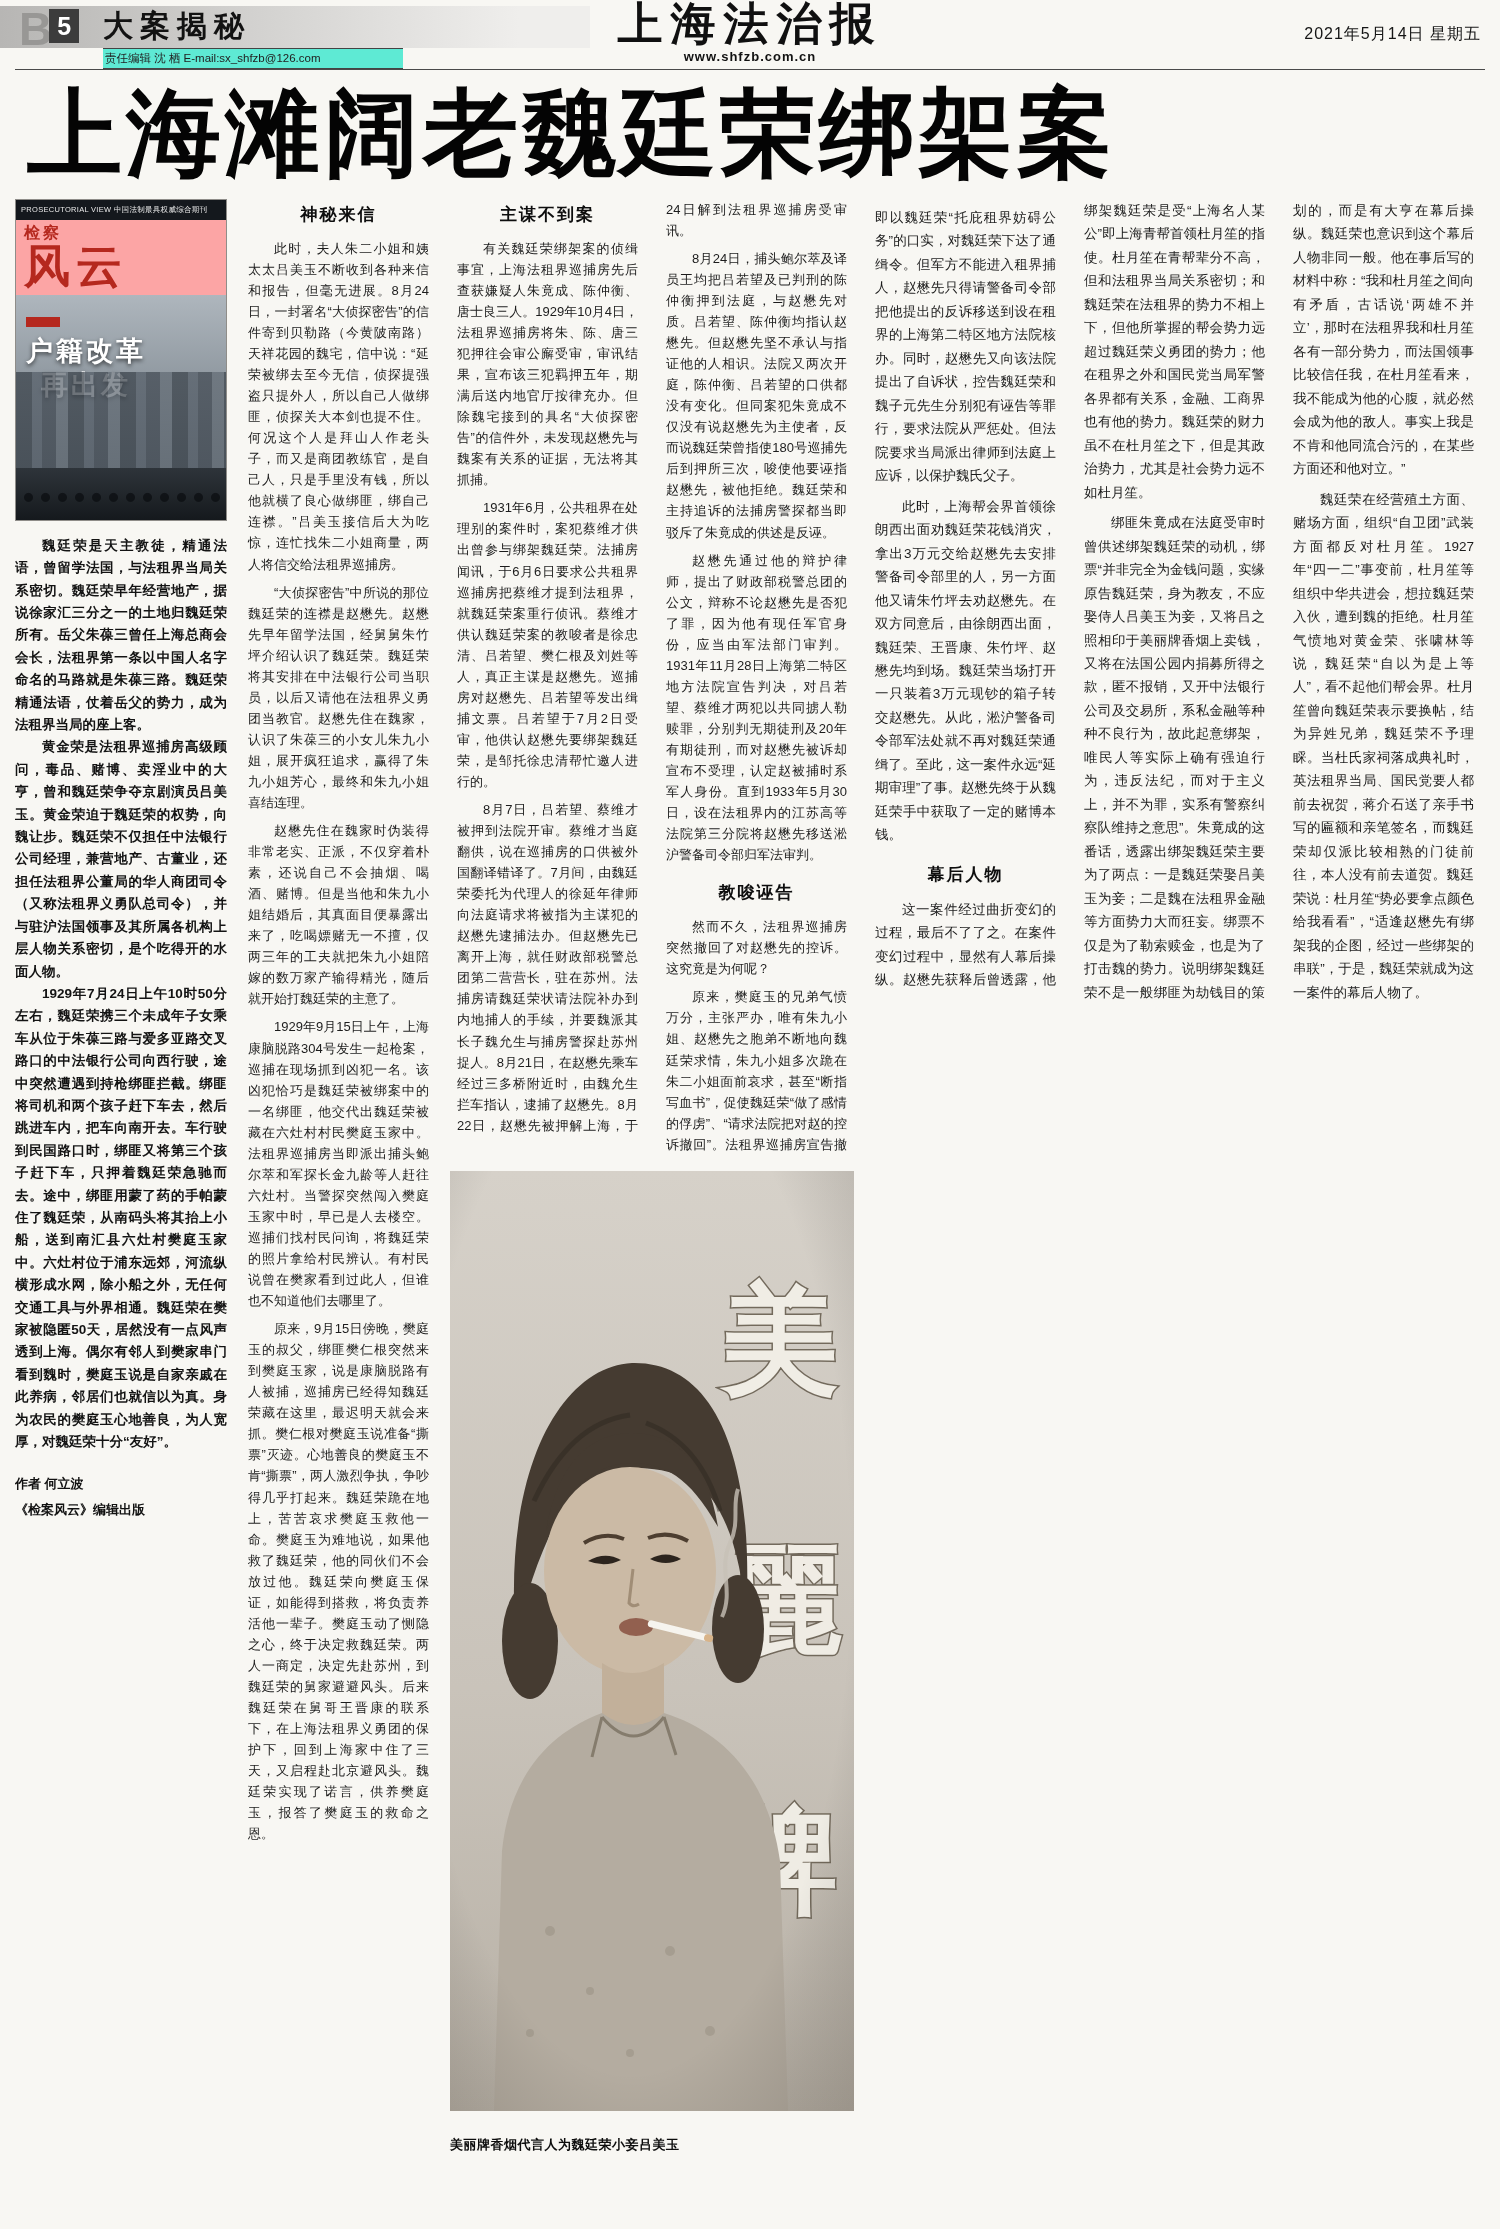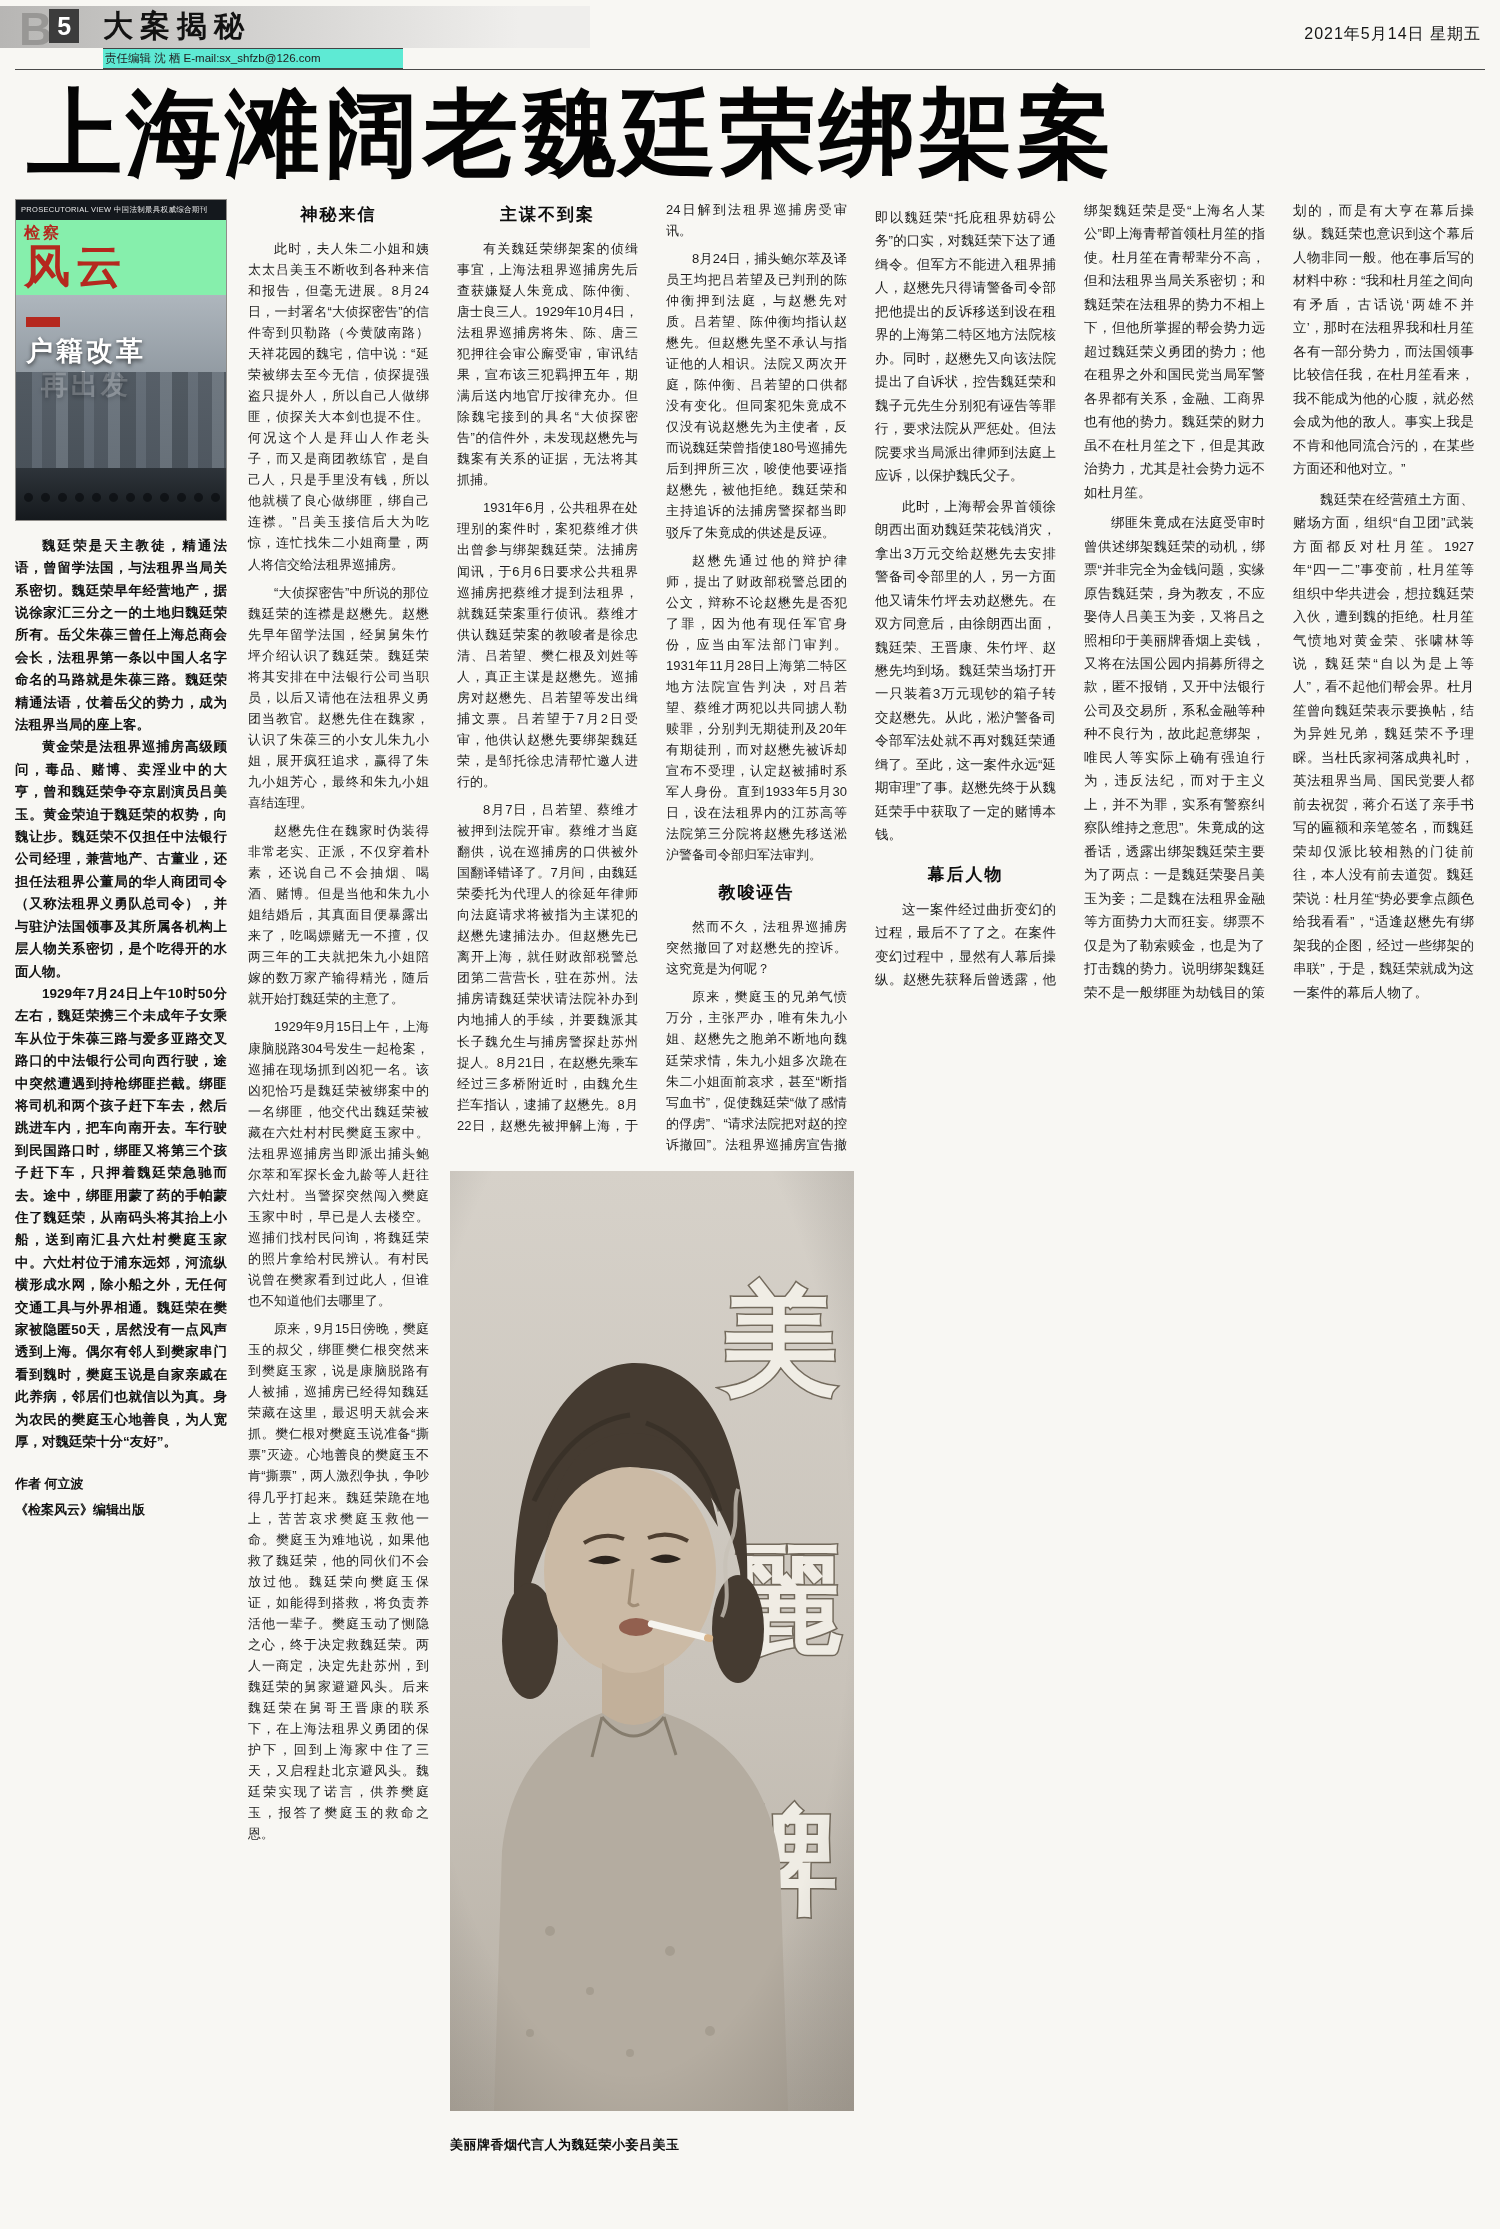--- a/index.html
+++ b/index.html
@@ -45,21 +45,21 @@
   h3.sec { font-size:17px; font-weight:bold; text-align:center; margin:4px 0 12px; color:#0e0e0e;
            letter-spacing:2px; break-inside:avoid; break-after:avoid-column; }
   h3.sec.mid-flow { margin-top:16px; }
 
   
   .intro-text p { font-size:13.5px; font-weight:bold; line-height:1.66; text-indent:2em;
                   text-align:justify; margin:0; color:#131313; }
   .byline { text-align:left; font-weight:bold; font-size:13px; line-height:1.95; margin-top:18px; padding-right:6px; color:#111; }
 
   
-  .cover { position:relative; width:212px; height:322px; background:#86efac; border:1px solid #8f8d89; margin-bottom:14px; overflow:hidden; }
+  .cover { position:relative; width:212px; height:322px; background:#fca5a5; border:1px solid #8f8d89; margin-bottom:14px; overflow:hidden; }
   .cover-topbar { height:20px; background:#14181d; color:#e9e9e9; font-size:7.5px; display:flex; align-items:center;
                   padding:0 5px; letter-spacing:.3px; white-space:nowrap; overflow:hidden; }
   .cover-brand { padding:3px 8px 0; }
   .brand-small { display:block; color:#b5281e; font-size:16px; font-weight:bold; letter-spacing:3px; }
   .brand-large { display:block; color:#b5281e; font-size:46px; font-weight:900; letter-spacing:6px; line-height:1.02;
                  font-family:"Liberation Serif","DejaVu Serif",serif; }
   .cover-city { position:absolute; left:0; right:0; top:95px; bottom:0;
                 background:linear-gradient(#aeb6bd 0%,#8a939b 45%,#5d666e 100%);text-align:center; }
   .city-skyline { position:absolute; left:0; right:0; bottom:52px; height:96px; opacity:.75;
                   background:repeating-linear-gradient(90deg,#3c444c 0 16px,#57606a 16px 26px,#434b54 26px 40px,#646d76 40px 52px); }
@@ -81,20 +81,24 @@
 </head>
 <body>
 
 <div class="page">
 
   <header class="hdr">
     <div class="hdr-band"></div>
     <div class="pageno"><span class="pg-b">B</span><span class="pg-5">5</span></div>
     <div class="section-title">大案揭秘</div>
     <div class="editor-line">责任编辑 沈 栖 E-mail:sx_shfzb@126.com</div>
+    <div class="masthead">
+      <div class="masthead-title">上海法治报</div>
+      <div class="masthead-site">www.shfzb.com.cn</div>
+    </div>
     <div class="hdr-date">2021年5月14日 星期五</div>
   </header>
 
   <h1 class="headline">上海滩阔老魏廷荣绑架案</h1>
 
   <div class="content">
 
     <div class="col-intro">
       <div class="cover">
         <div class="cover-topbar">PROSECUTORIAL VIEW 中国法制最具权威综合期刊</div>

